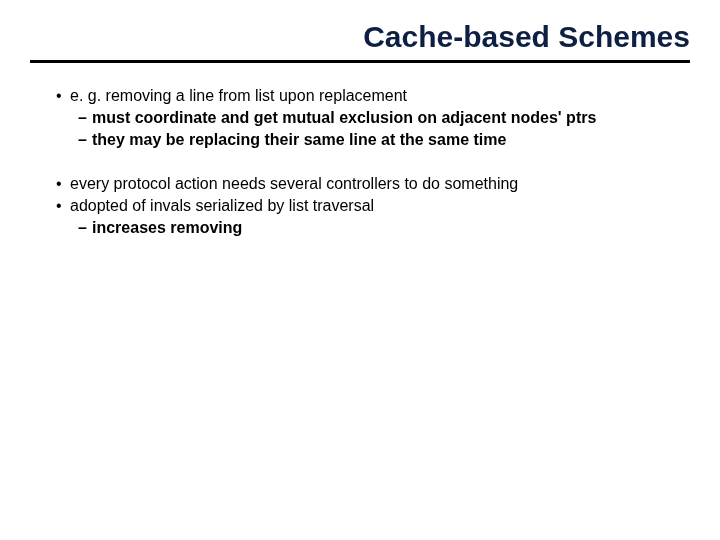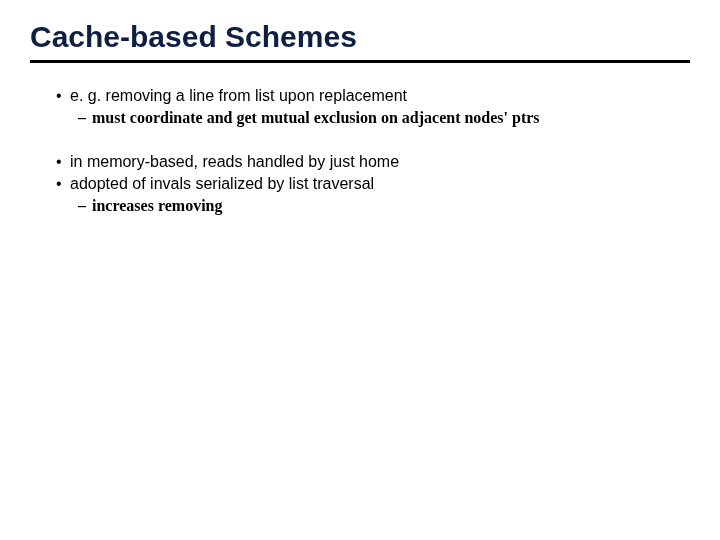--- a/index.html
+++ b/index.html
@@ -15,21 +15,21 @@
   .slide {
     width: 720px;
     height: 540px;
     box-sizing: border-box;
     padding: 20px 30px 20px 30px;
   }
   .title {
     font-size: 30px;
     font-weight: bold;
     color: #0e1f44;
-    text-align: left;
+    text-align: right;
     padding-bottom: 6px;
     border-bottom: 3px solid #000000;
     margin: 0 0 24px 0;
   }
   .l1 {
     font-size: 22px;
     margin: 0 0 8px 0;
     padding-left: 18px;
     position: relative;
   }
@@ -51,42 +51,42 @@
     position: absolute;
     left: 26px;
     top: 0;
   }
   .l3 {
     font-size: 16px;
     font-weight: bold;
     margin: 0 0 4px 0;
     padding-left: 62px;
     position: relative;
-    font-family: Liberation Serif, serif;
   }
   .l3::before {
     content: "–";
     position: absolute;
     left: 48px;
     top: 0;
   }
   .gap {
     height: 22px;
   }
 </style>
 </head>
 <body>
 
 <div class="slide">
   <h1 class="title">Cache-based Schemes</h1>
 
   <div class="l2">e. g. removing a line from list upon replacement</div>
   <div class="l3">must coordinate and get mutual exclusion on adjacent nodes' ptrs</div>
+  <div class="l3">they may be replacing their same line at the same time</div>
 
   <div class="gap"></div>
 
-  <div class="l2">in memory-based, reads handled by just home</div>
+  <div class="l2">every protocol action needs several controllers to do something</div>
   <div class="l2">adopted of invals serialized by list traversal</div>
   <div class="l3">increases removing</div>
 
   <div class="gap"></div>
 
 </div>
 
 </body></html>

